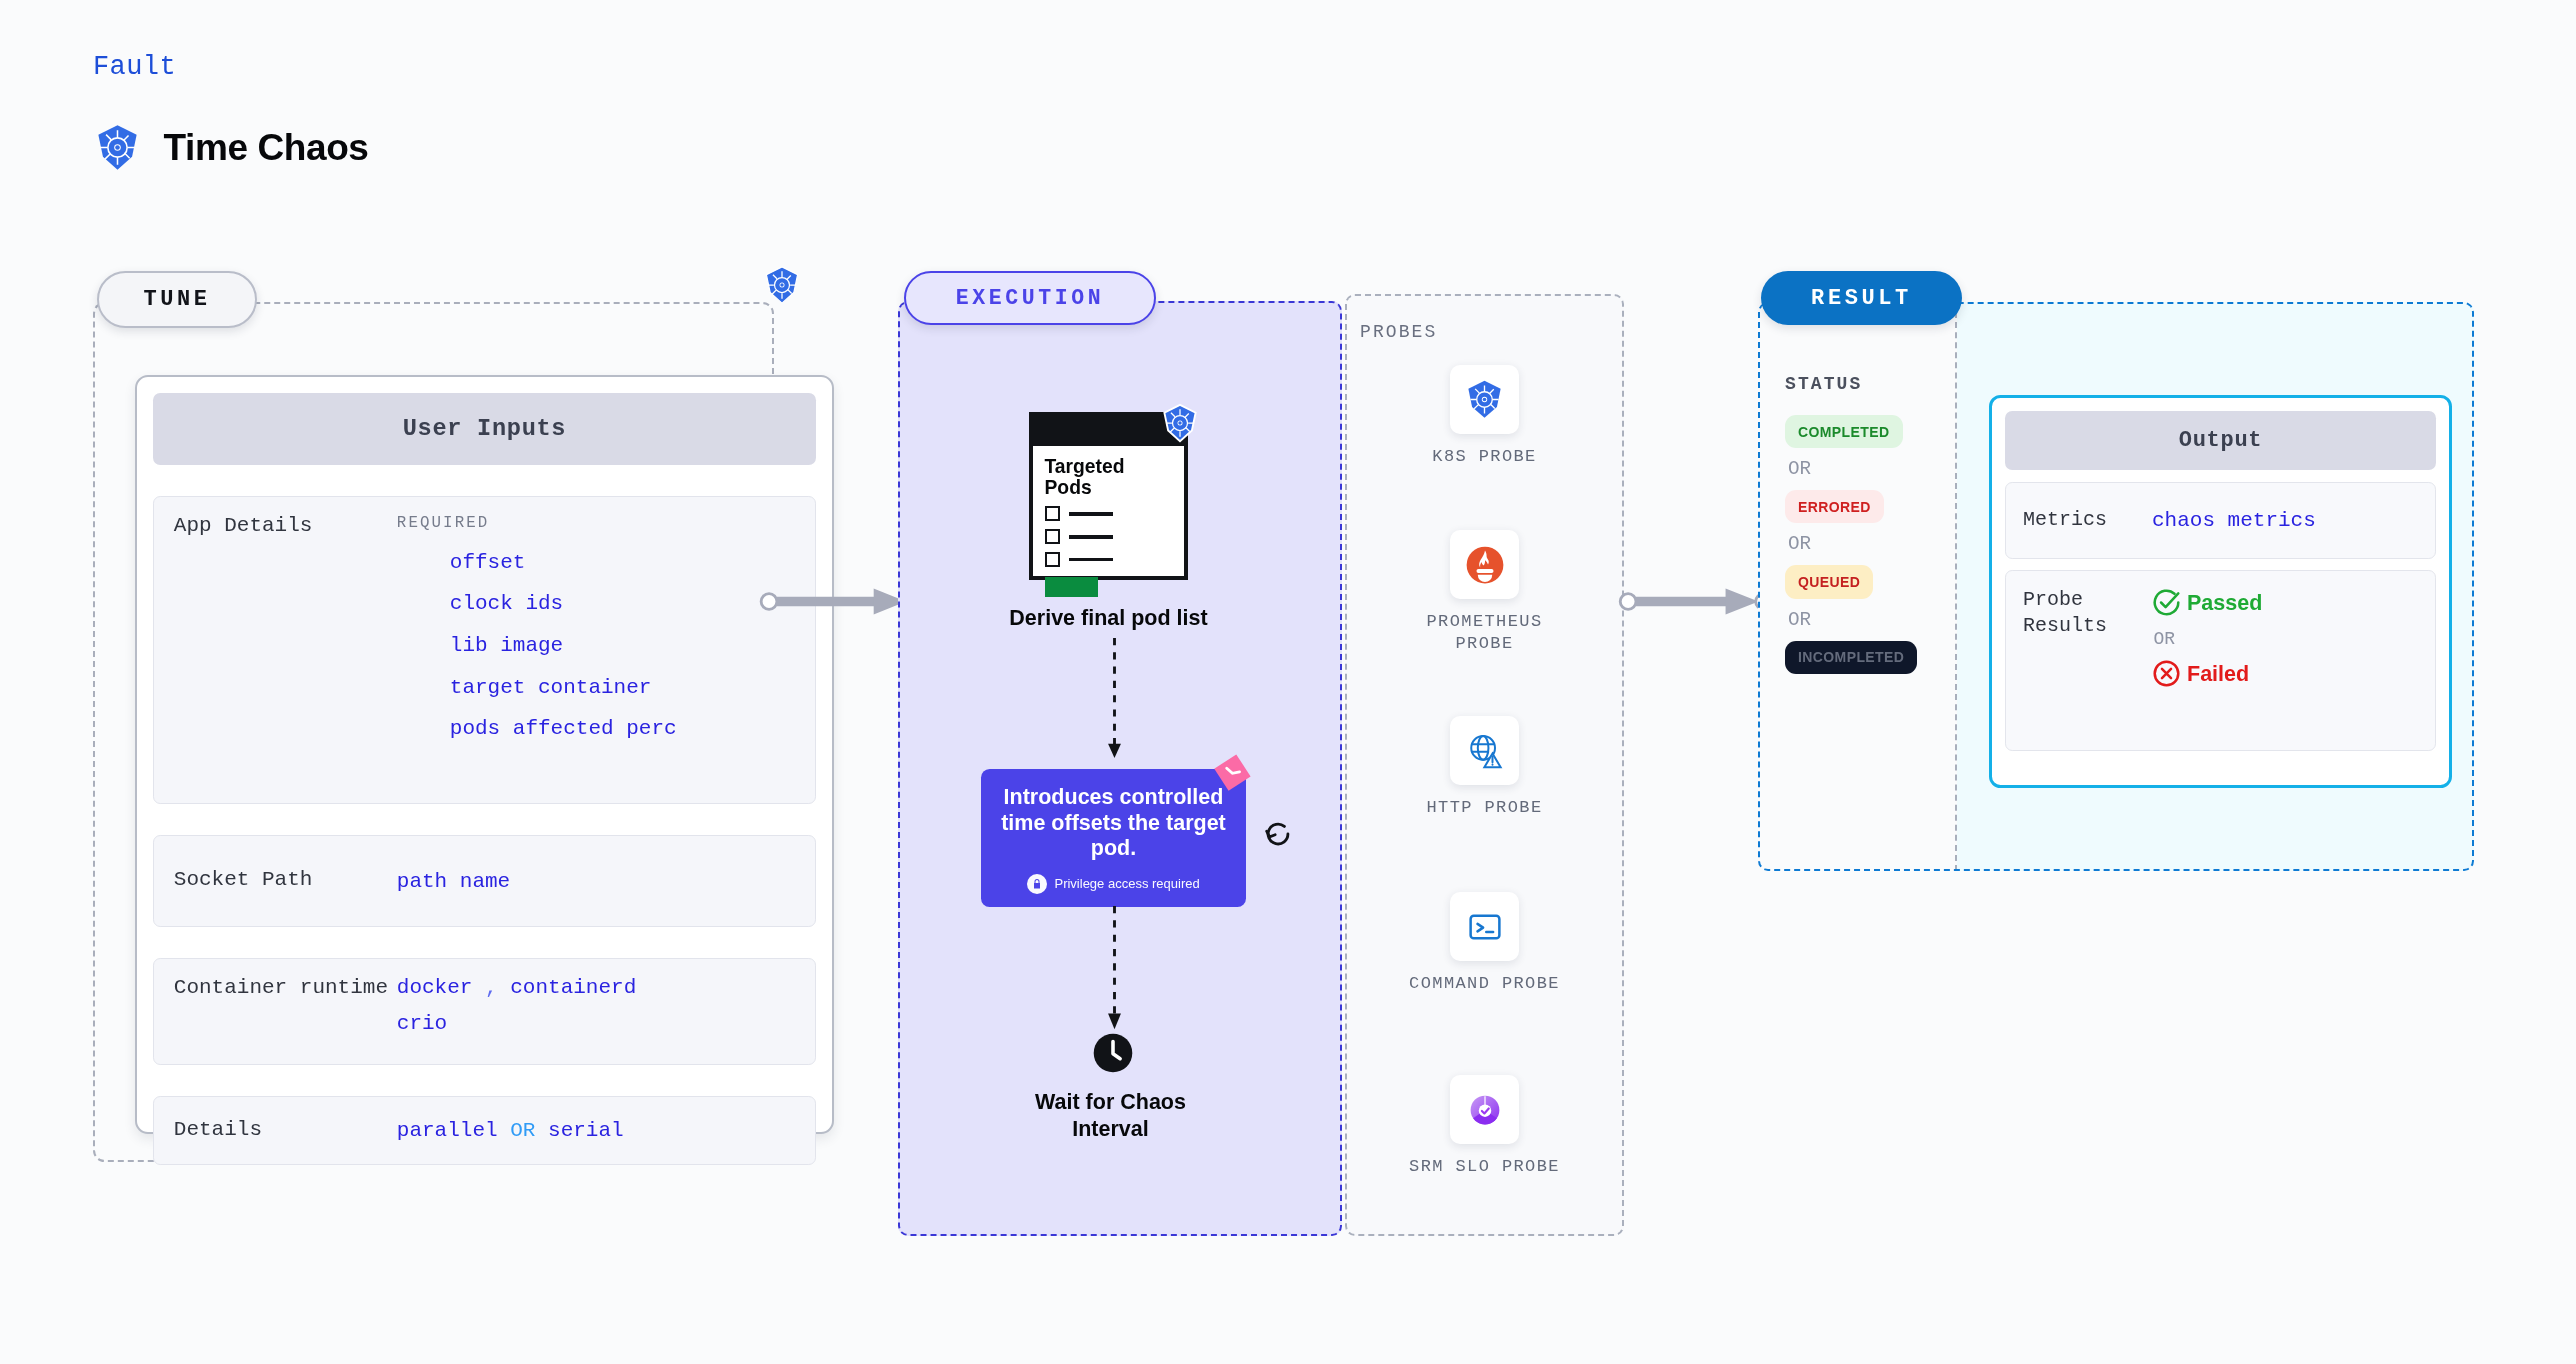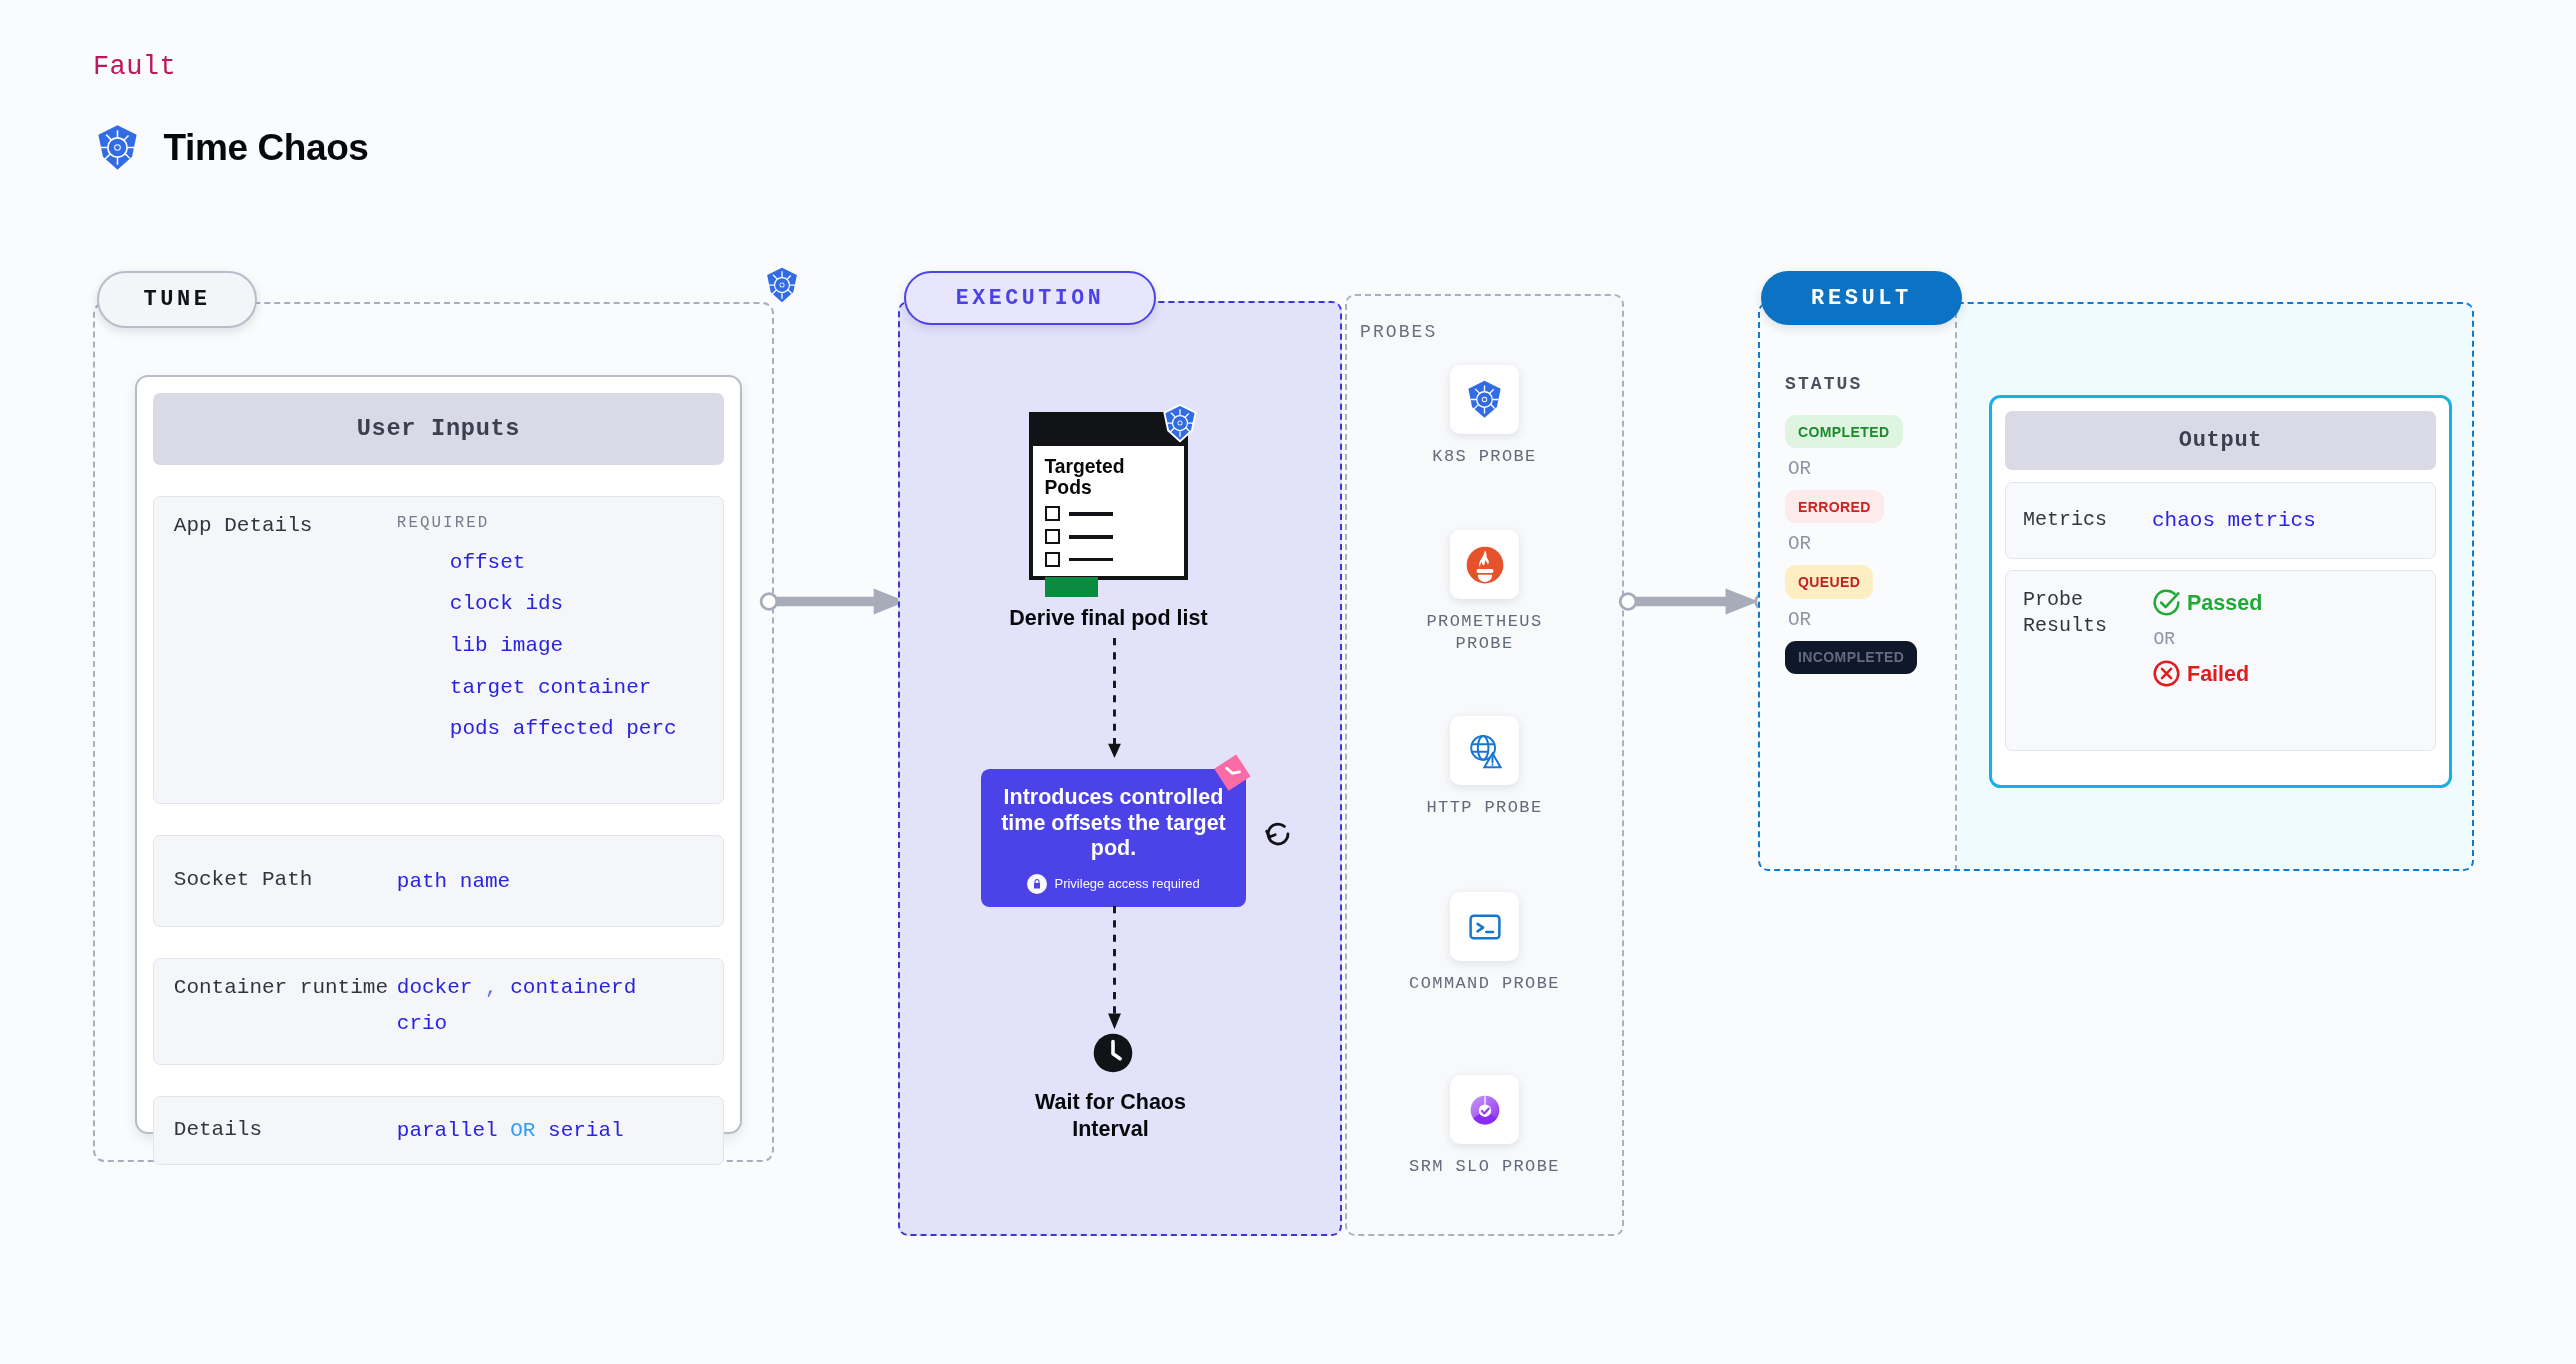--- a/index.html
+++ b/index.html
@@ -8,21 +8,21 @@
     background: #fafbfc;
     font-family: "Liberation Sans", sans-serif;
     position: relative;
     overflow: hidden;
   }
 
   
   #fault-label {
     position: absolute; left: 93px; top: 52px;
     font-family: "Liberation Mono", monospace;
-    font-size: 27px; color: #be185d; letter-spacing: 0.4px;
+    font-size: 27px; color: #1d4ed8; letter-spacing: 0.4px;
   }
   #title-row {
     position: absolute; left: 93px; top: 123px;
     display: flex; align-items: center; gap: 21.5px;
   }
   #title-row .k8s-big { width: 49px; height: 49px; }
   #page-title {
     font-size: 37px; font-weight: 700; color: #07080a; letter-spacing: -0.4px;
   }
 
@@ -40,21 +40,21 @@
   #tune-frame {
     left: 93px; top: 302px; width: 681px; height: 860px;
     border: 2.9px dashed #a9aebb; border-radius: 11.5px; background: transparent;
   }
   #tune-badge {
     left: 97px; top: 271px; width: 160px; height: 57px;
     background: #f4f5f8; border: 2.1px solid #b9bdc9; border-radius: 30px;
     color: #12141a; font-size: 22px;
   }
   #tune-card {
-    position: absolute; left: 135px; top: 375px; width: 607px; height: 759px;
+    position: absolute; left: 135px; top: 375px; width: 699px; height: 759px;
     background: #ffffff; border: 2.1px solid #b7bcc7; border-radius: 13px;
     box-shadow: 0 5px 11.5px rgba(40,45,70,.10);
     padding: 15.8px;
   }
   .card-header {
     background: #d9dae6; border-radius: 7.2px; height: 72px;
     display: flex; align-items: center; justify-content: center;
     font-family: "Liberation Mono", monospace;
     font-size: 23.6px; color: #3b4050; font-weight: 700; letter-spacing: 0.7px;
   }

